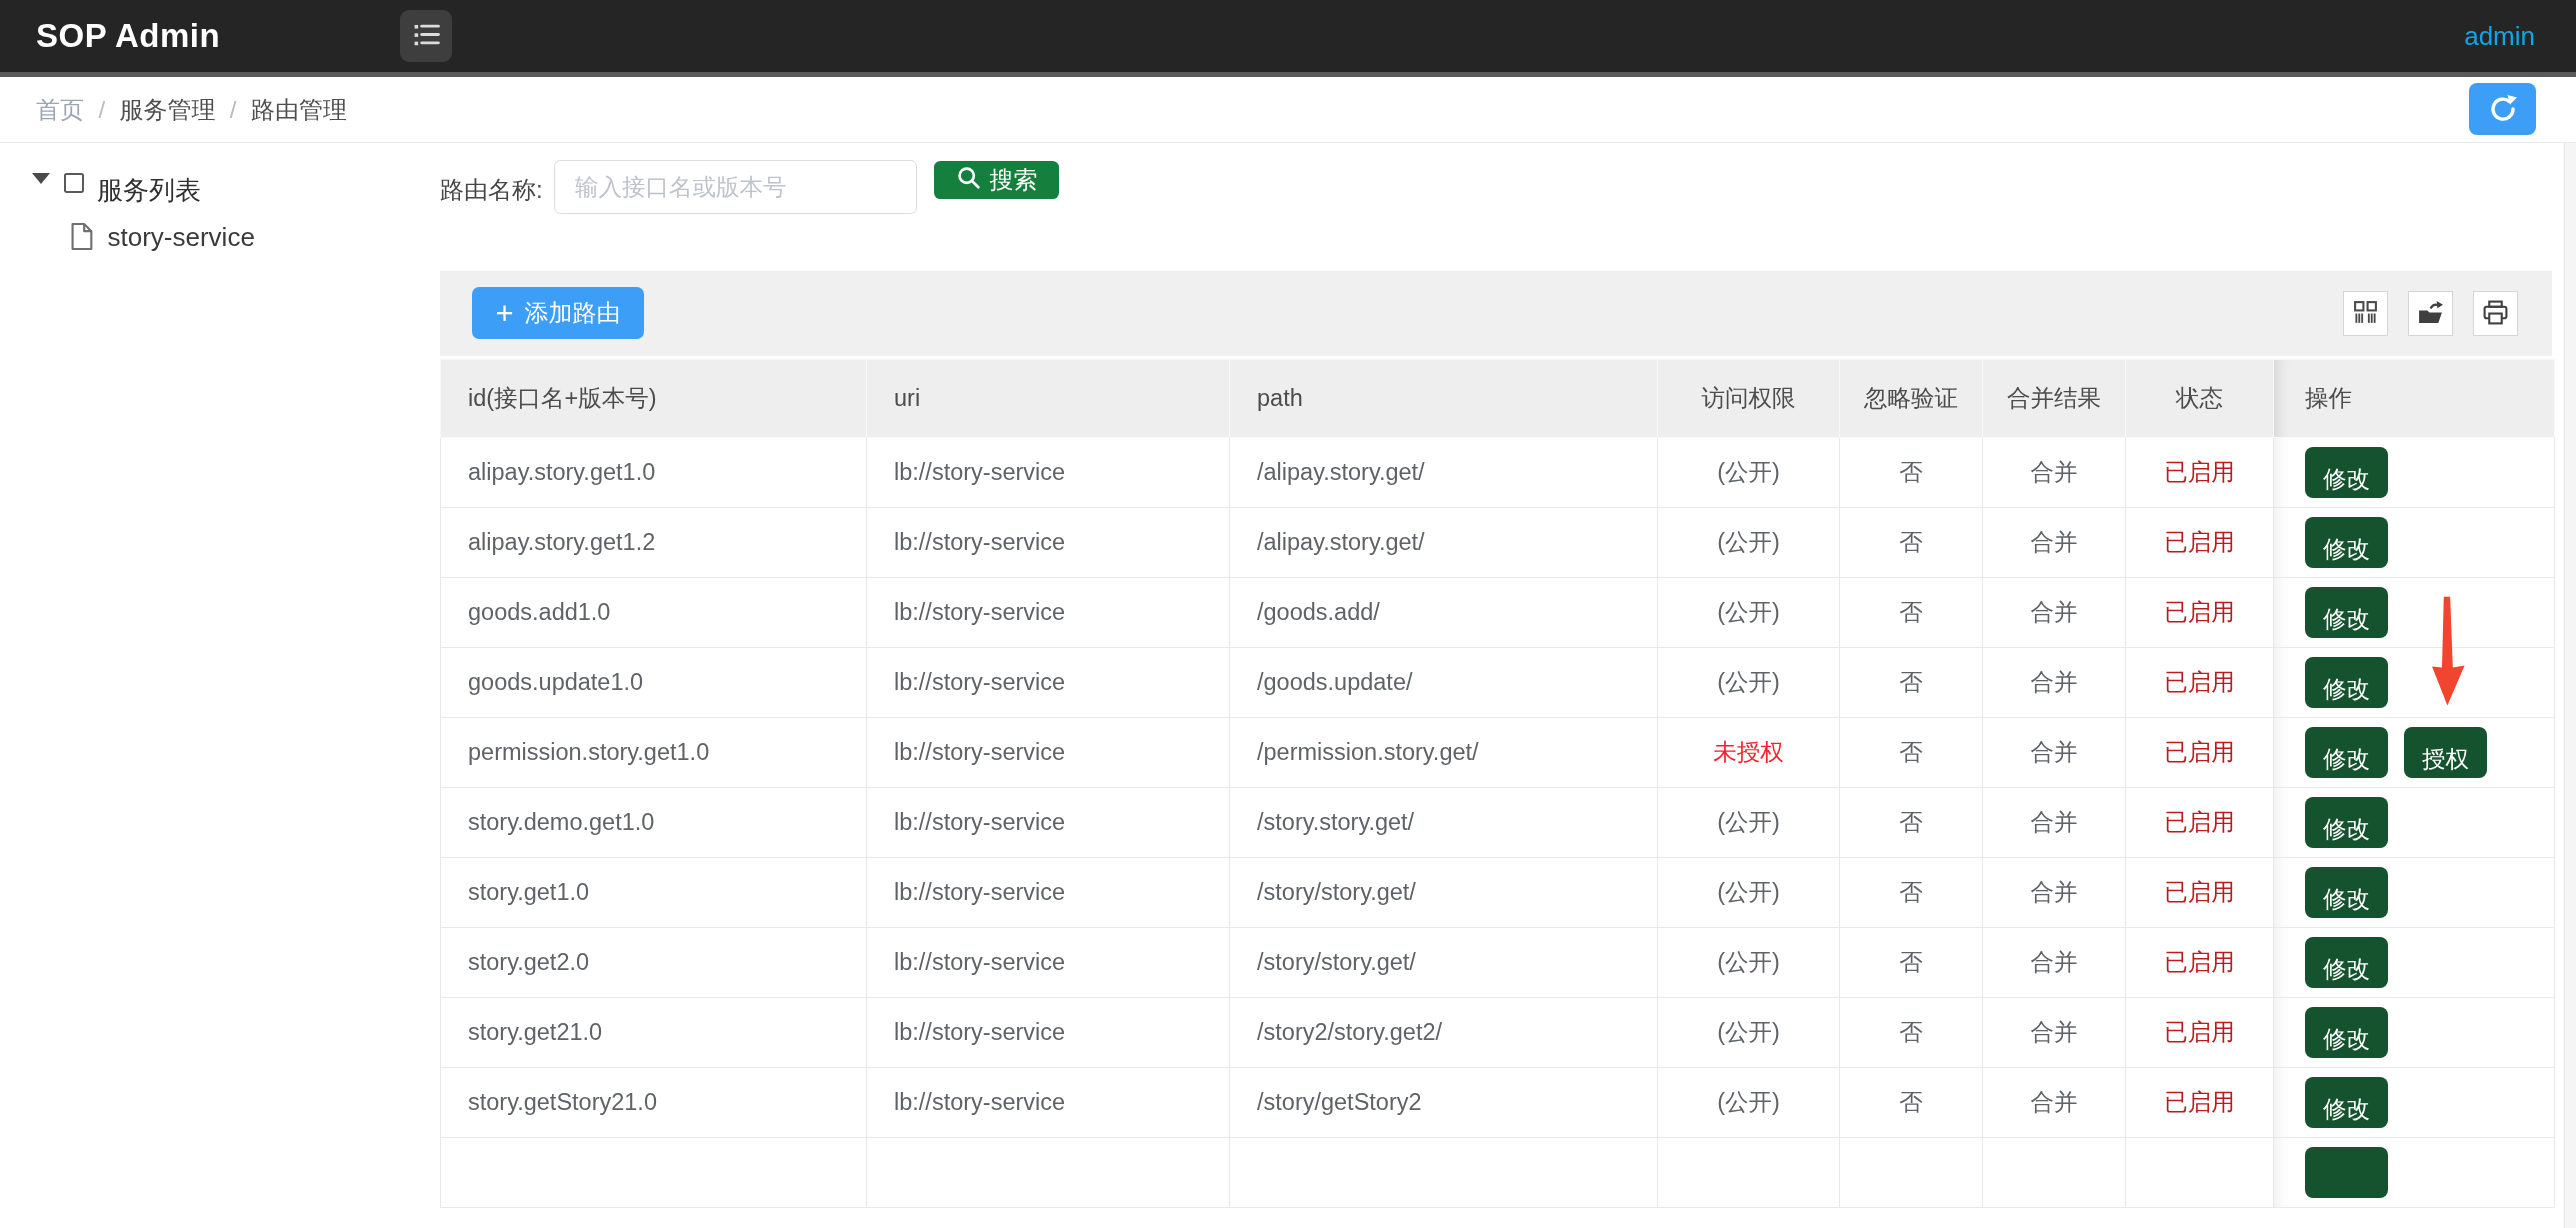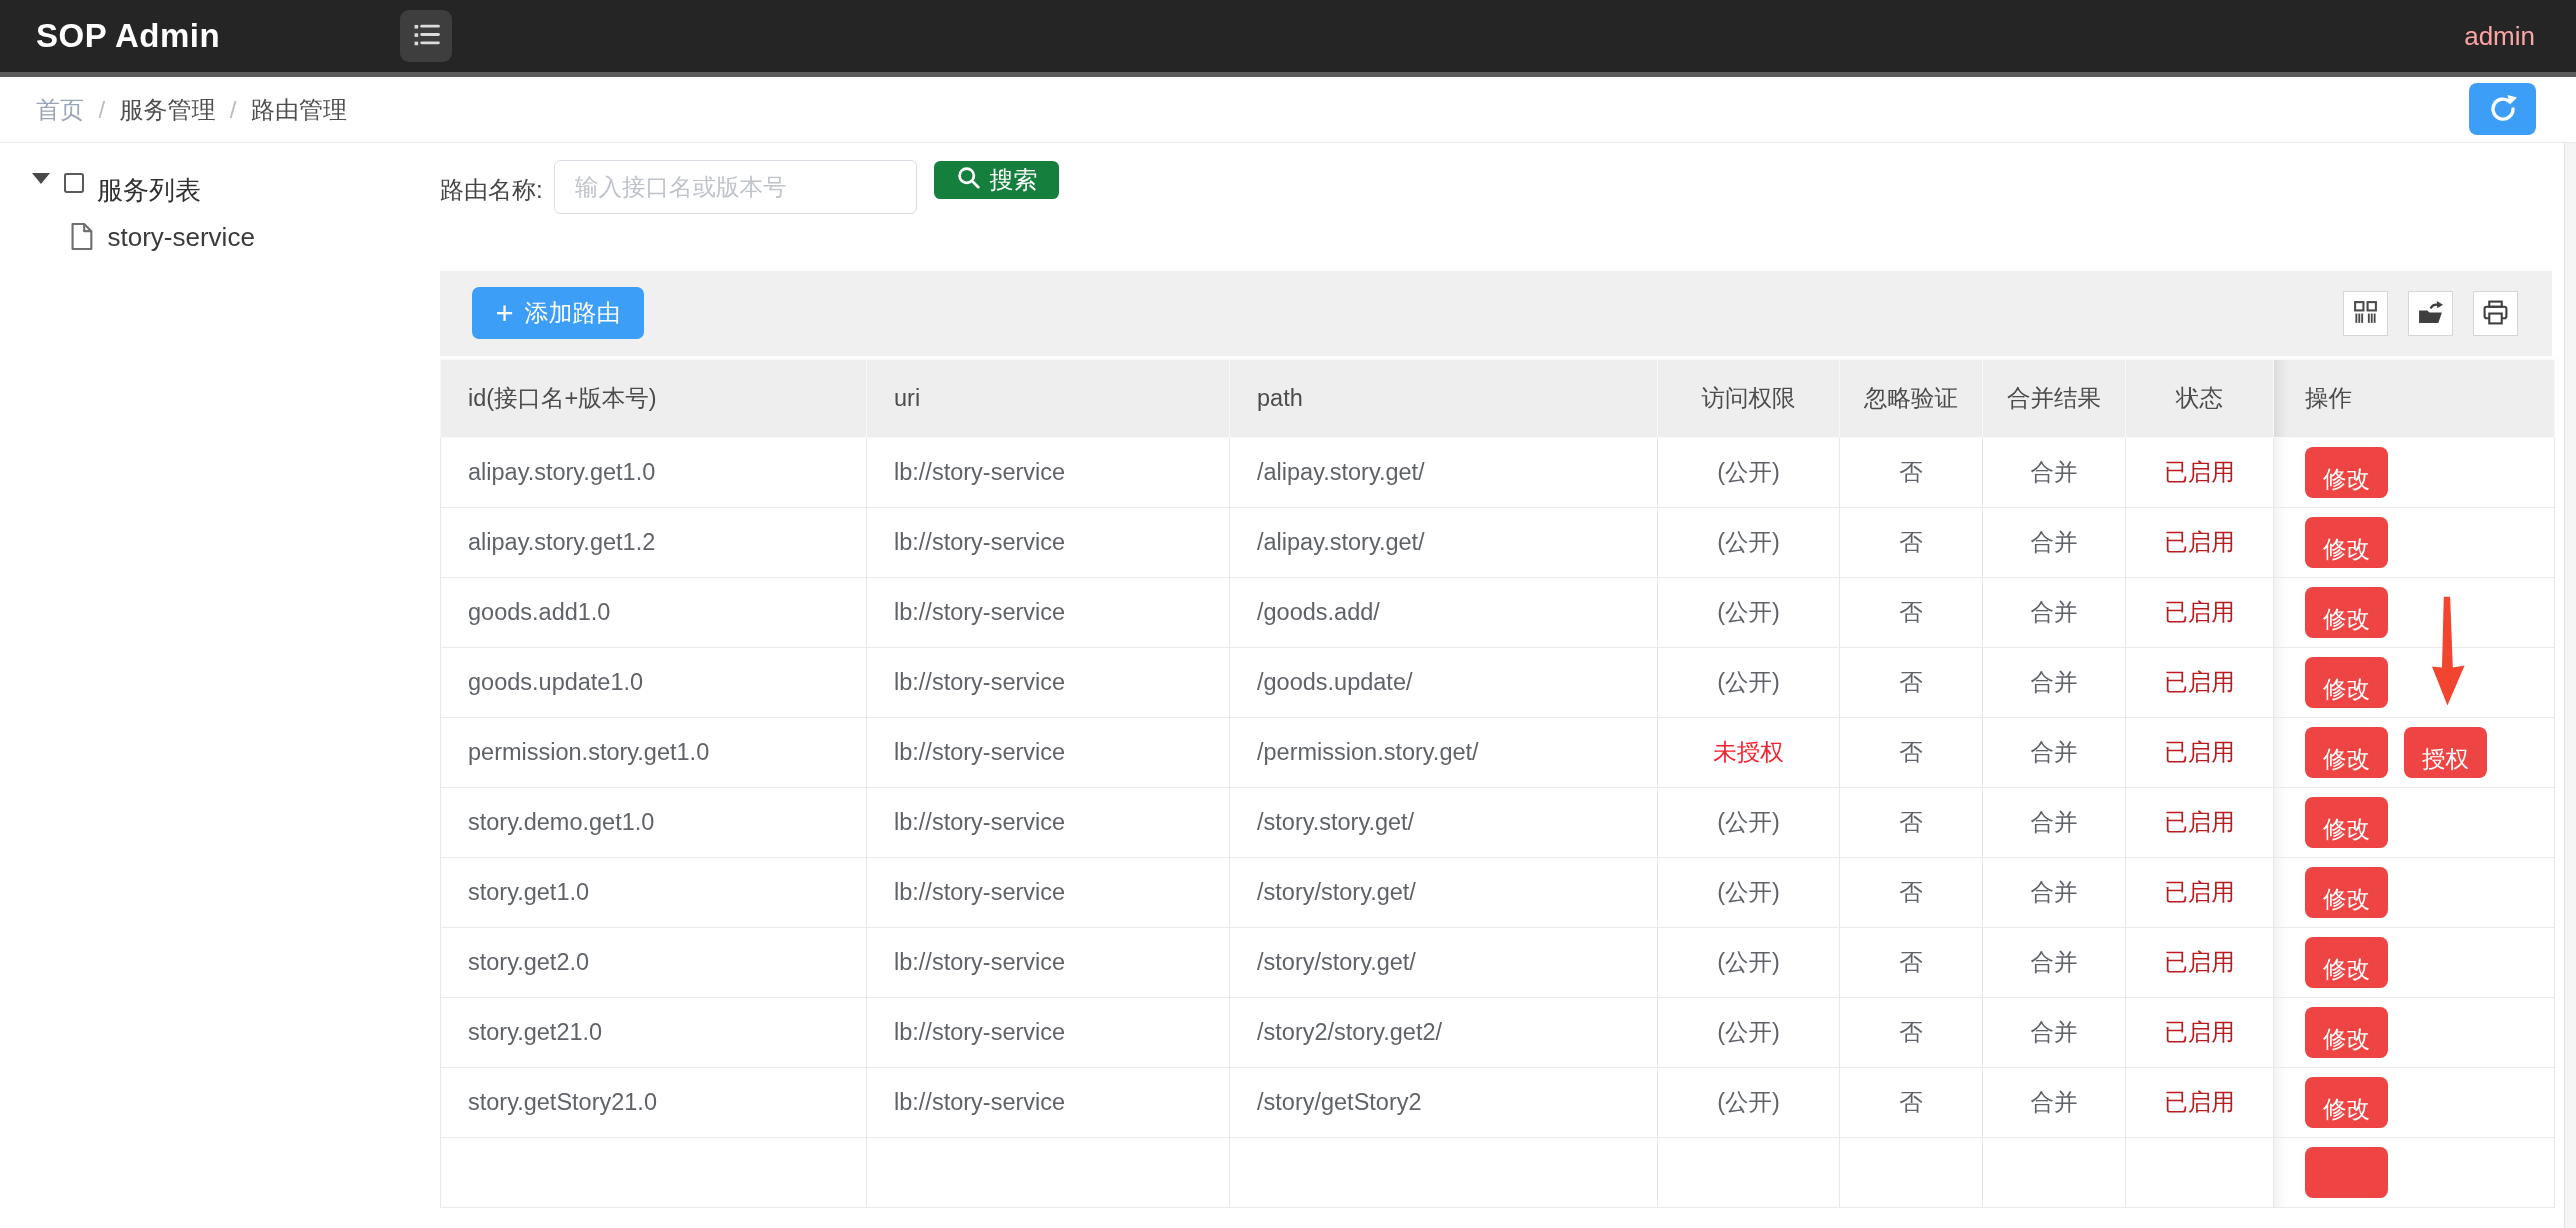--- a/index.html
+++ b/index.html
@@ -11,21 +11,21 @@
   }
 
   
   .navbar { position:absolute; top:0; left:0; width:2576px; height:72px; background:#252525; z-index:30; }
   .logo { position:absolute; left:36px; top:50%; transform:translateY(-50%);
           color:#fff; font-size:33px; font-weight:600; letter-spacing:0.5px; }
   .hamburger { position:absolute; left:400px; top:10px; width:52px; height:52px;
                background:#3e3e3e; border:none; border-radius:9px; cursor:pointer;
                display:flex; align-items:center; justify-content:center; }
   .admin-name { position:absolute; right:41px; top:50%; transform:translateY(-50%);
-                color:#fca5a5; font-size:26px;margin-left:12px; }
+                color:#0ea5e9; font-size:26px;margin-left:12px; }
   .nav-strip { position:absolute; top:72px; left:0; width:2576px; height:5.4px; background:#5a5a5a; z-index:29; }
 
   
   .breadcrumb-bar { position:absolute; top:78px; left:0; width:2576px; height:65px;
                     background:#fff; border-bottom:1.8px solid #e9e9e9; z-index:10; }
   .breadcrumb { position:absolute; left:36px; top:50%; transform:translateY(-50%);
                 display:flex; align-items:center; gap:14.4px; font-size:24px; }
   .crumb-home { color:#9aa5b5; }
   .crumb { color:#4e4e4e; }
   .crumb-sep { color:#b7bcc4; }
@@ -73,21 +73,21 @@
   table.routes th { height:78px; background:#eeeeee; font-weight:400; color:#4c4c4c;
                     text-align:left; padding-left:27px; border:1.8px solid #f8f8f8; }
   table.routes td { height:70px; background:#fff; padding-left:27px;
                     border:0.9px solid #e8e8e8; border-bottom:1.8px solid #e9e9e9;
                     overflow:hidden; white-space:nowrap; }
   table.routes th.c-center, table.routes td.c-center { text-align:center; padding-left:0; }
   table.routes th.c-actions { padding-left:31px; box-shadow:inset 16px 0 14.4px -14.4px rgba(0,0,0,.14); }
   table.routes td.c-actions { padding-left:31px; box-shadow:inset 16px 0 14.4px -14.4px rgba(0,0,0,.09); }
   td.denied { color:#f5222d; }
   td.status-enabled { color:#b91c1c; }
-  .btn-mini { min-width:83px; height:51px; background:#ef4444; border:none; border-radius:8px;
+  .btn-mini { min-width:83px; height:51px; background:#14532d; border:none; border-radius:8px;
               color:#fff; font-size:23.5px; padding:16px 18px; cursor:pointer; margin-right:16px;
               font-family:"Liberation Sans","DejaVu Sans",sans-serif; }
 
   
   .red-arrow { position:absolute; left:2421px; top:595px; z-index:20; pointer-events:none; }
 
   
   .scrollbar-track { position:absolute; right:0; top:78px; width:11.7px; height:1151px;
                      background:#f5f5f5; border-left:1.8px solid #e3e3e3; }
 </style>

